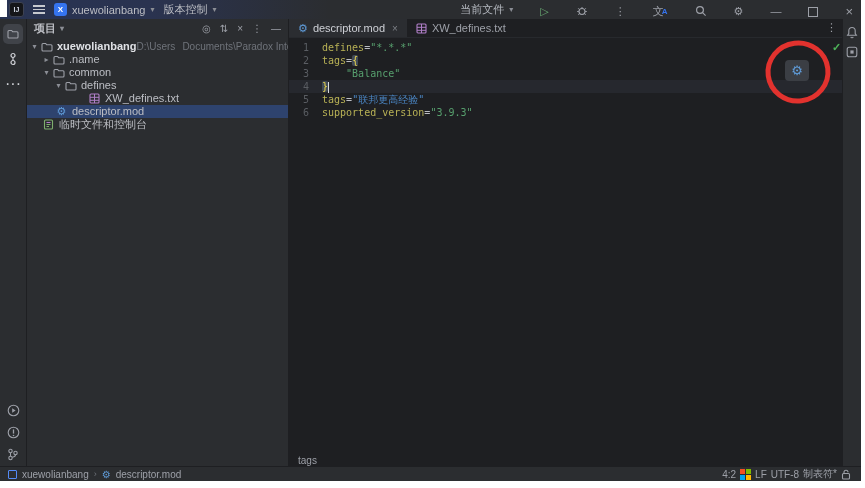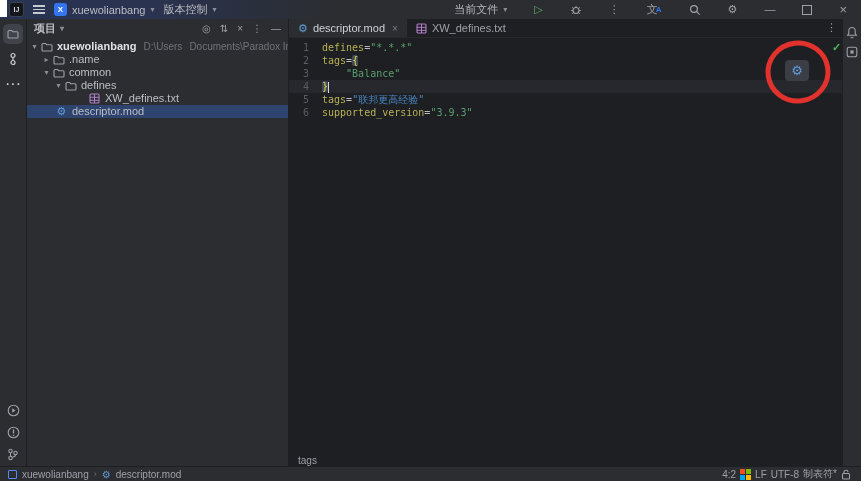--- a/index.html
+++ b/index.html
@@ -11,21 +11,21 @@
     color:#bcbec4;font-size:11px;}
   .tb-left{display:flex;align-items:center;gap:9px;padding-left:9px;}
   .app-logo{width:13px;height:13px;border-radius:3px;background:#15161a;border:1px solid #3d4252;
     color:#cdd3e0;font-size:7px;font-weight:bold;display:flex;align-items:center;justify-content:center;}
   .burger{display:flex;flex-direction:column;gap:2px;cursor:pointer;}
   .burger i{display:block;width:12px;height:1.5px;background:#c6c9cf;}
   .proj-chip{display:flex;align-items:center;gap:5px;cursor:pointer;}
   .avatar{width:13px;height:13px;border-radius:3px;background:#3574f0;color:#fff;font-size:8px;
     font-weight:bold;display:flex;align-items:center;justify-content:center;}
   .chev{color:#8b8e95;font-size:8px;}
-  .tb-right{margin-left:auto;display:flex;align-items:center;gap:27px;padding-right:14px;color:#9da0a8;}
+  .tb-right{margin-left:auto;display:flex;align-items:flex-end;gap:27px;padding-right:8px;color:#9da0a8;}
   .tb-right .txt{font-size:11px;color:#b4b8bf;}
   .icon-btn{color:#9da0a8;font-size:11px;line-height:11px;cursor:pointer;display:inline-flex;align-items:center;}
   .win-max{width:8px;height:8px;border:1px solid #9da0a8;display:inline-block;}
   .translate .a{color:#3574f0;font-size:8px;font-weight:bold;margin-left:-2px;vertical-align:sub;}
   .notch{position:absolute;left:0;top:0;width:7px;height:17px;background:#fff;z-index:60;}
   
   .lstrip{position:absolute;left:0;top:19px;width:26px;bottom:14px;background:#2b2d30;
     border-right:1px solid #1e1f22;display:flex;flex-direction:column;align-items:center;}
   .lstrip .tool{width:20px;height:20px;display:flex;align-items:center;justify-content:center;
     margin-top:5px;border-radius:5px;color:#cfd1d6;cursor:pointer;}
@@ -38,21 +38,21 @@
   .pp-head{height:18px;display:flex;align-items:center;color:#bcbec4;font-size:11px;padding:0 7px;}
   .pp-head .ttl{display:flex;align-items:center;gap:4px;font-weight:bold;cursor:pointer;}
   .pp-head .acts{margin-left:auto;display:flex;gap:9px;color:#9da0a8;font-size:10px;}
   .tree{margin-top:3px;}
   .trow{height:13px;line-height:13px;display:flex;align-items:center;font-size:11px;color:#bcbec4;
     white-space:nowrap;overflow:hidden;cursor:pointer;}
   .trow.sel{background:#2e436e;}
   .trow .chv{width:11px;color:#8b8e95;font-size:8px;text-align:center;flex:0 0 11px;}
   .trow .ticon{width:13px;margin-right:4px;display:inline-flex;justify-content:center;flex:0 0 13px;}
   .trow .bold{font-weight:bold;color:#dfe1e5;}
-  .tpath{color:#6f737a;font-size:10px;margin-left:7px;}
+  .tpath{color:#6f737a;font-size:10px;margin-left:0;}
   .blurred{display:inline-block;width:84px;height:9px;background:#81858d;opacity:.65;
     filter:blur(3px);border-radius:2px;vertical-align:middle;margin:0 3px;}
   
   .editor{position:absolute;left:289px;top:19px;right:18px;bottom:14px;background:#1e1f22;}
   .tabbar{height:18px;display:flex;align-items:center;background:#1e1f22;border-bottom:1px solid #27292d;}
   .tab{display:inline-flex;align-items:center;gap:5px;height:18px;padding:0 9px;font-size:11px;
     color:#9da0a8;cursor:pointer;}
   .tab.active{background:#2b2d31;color:#ced0d6;}
   .tab .close{color:#7c7f86;font-size:10px;margin-left:2px;}
   .tab-more{margin-left:auto;color:#9da0a8;padding-right:6px;cursor:pointer;font-size:11px;}
@@ -247,20 +247,32 @@
           </span>
           <span class="">XW_defines.txt</span>
         </div>
         <div class="trow sel" style="padding-left: 17px;">
           <span class="chv"></span>
           <span class="ticon">
             <span style="color:#5f9bd8;font-size:11px;line-height:11px;">⚙</span>
           </span>
           <span class="">descriptor.mod</span>
         </div>
+        <div class="trow" style="padding-left: 4px;">
+          <span class="chv"></span>
+          <span class="ticon">
+            <svg width="11" height="11" viewBox="0 0 11 11">
+              <rect x="1.5" y="1" width="8" height="9" rx="1" fill="none" stroke="#7fae6e" stroke-width="1.1"></rect>
+              <line x1="3.5" y1="3.5" x2="7.5" y2="3.5" stroke="#b07fc7"></line>
+              <line x1="3.5" y1="5.5" x2="7.5" y2="5.5" stroke="#7fae6e"></line>
+              <line x1="3.5" y1="7.5" x2="6" y2="7.5" stroke="#7fae6e"></line>
+            </svg>
+          </span>
+          <span class="">临时文件和控制台</span>
+        </div>
       </div>
   </div>
 
   <div class="editor">
     <div class="tabbar" id="tabbar">
         <div class="tab active">
           <span><span style="color:#5f9bd8;font-size:11px;line-height:11px;">⚙</span></span>
           <span>descriptor.mod</span>
           <span class="close">×</span>
         </div>

